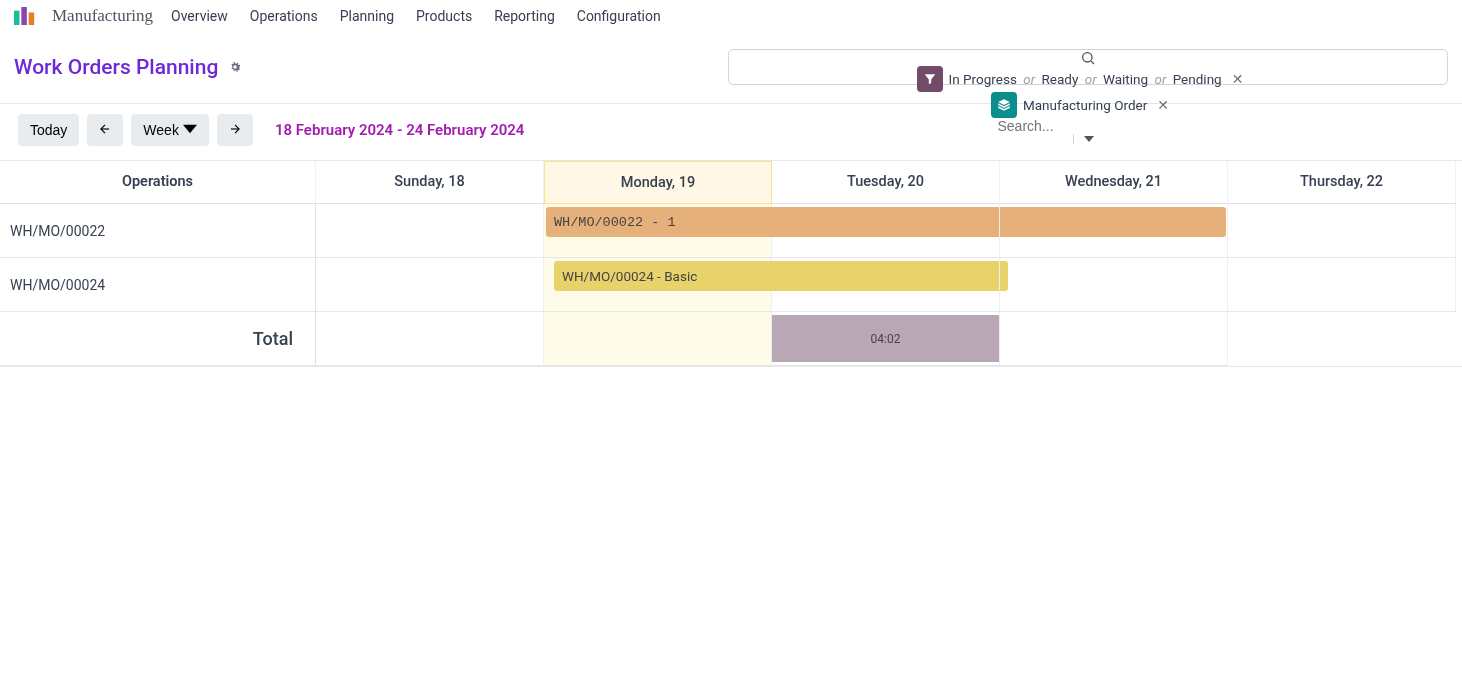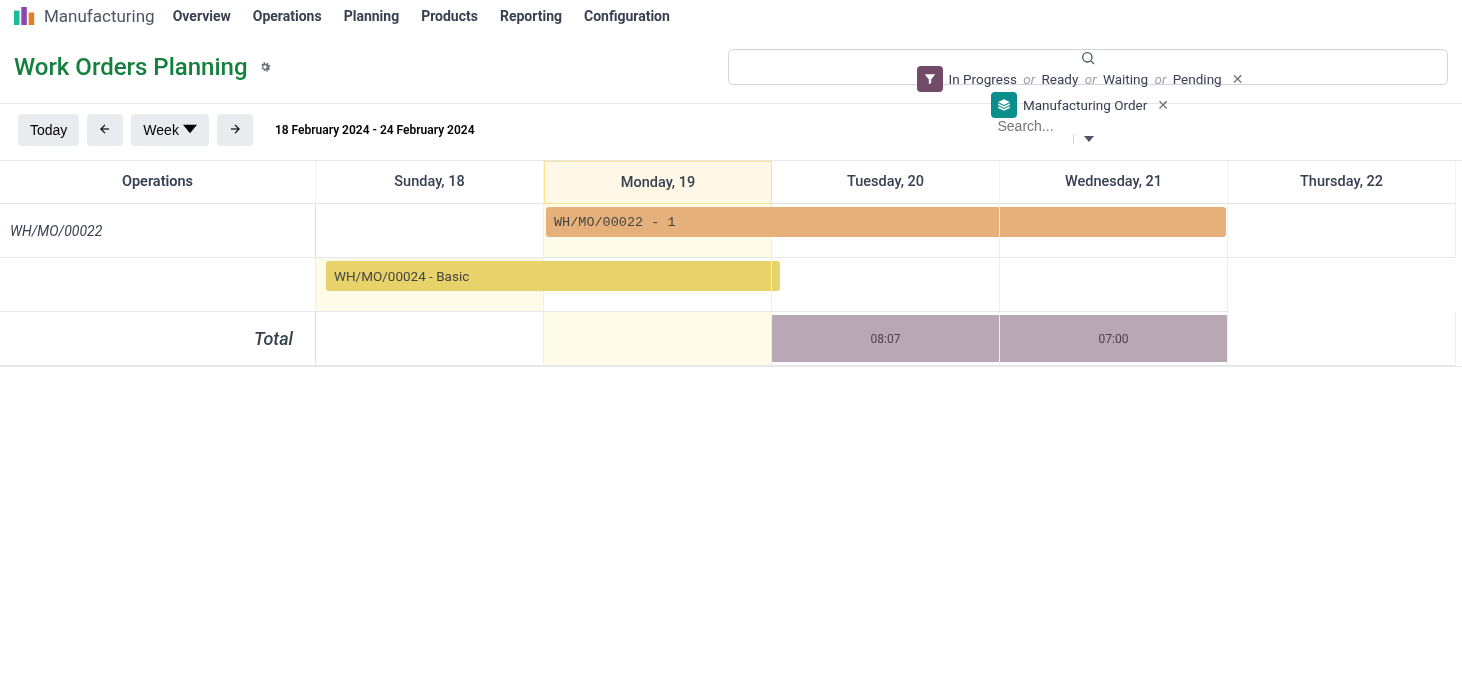--- a/index.html
+++ b/index.html
@@ -1,55 +1,55 @@
 <!DOCTYPE html>
 <html><head>
 <meta charset="utf-8">
 <style>
   * { box-sizing: border-box; margin: 0; padding: 0; }
   html, body { font-family: -apple-system, BlinkMacSystemFont, "Segoe UI", Roboto, "Helvetica Neue", Arial, sans-serif; font-size: 14px; color: #374151; background:#fff; }
   
   .topnav { display:flex; align-items:center; gap:18px; padding:6px 14px; border-bottom:1px solid transparent; }
-  .brand { display:flex; align-items:center; gap:8px; }
+  .brand { display:flex; align-items:center; gap:16px;font-family:Liberation Serif, serif; }
   .brand-name { font-size:17px; color:#4b5563; }
   .logo { width:22px; height:18px; }
   .nav-links { display:flex; gap:22px; }
-  .nav-link { color:#374151; font-size:14px; cursor:pointer;font-weight:bold; }
+  .nav-link { color:#374151; font-size:14px; cursor:pointer; }
   
   .subbar { display:flex; align-items:center; justify-content:space-between; padding:16px 14px 18px 14px; border-bottom:1px solid #e5e7eb; }
   .page-title-wrap { display:flex; align-items:center; gap:10px; }
-  .page-title { font-size:24px; color:#15803d; font-weight:500; }
+  .page-title { font-size:21px; color:#6d28d9; font-weight:500; }
   .gear { width:14px; height:14px; color:#6b7280; cursor:pointer; }
   .searchbar { display:flex; align-items:center; border:1px solid #d1d5db; border-radius:5px; height:36px; min-width:720px; background:#fff;flex-direction:column; }
   .searchbar .mag { width:34px; display:flex; align-items:center; justify-content:center; color:#4b5563; }
   .mag svg { width:16px; height:16px; }
   .chip { display:flex; align-items:center; gap:6px; height:26px; padding-right:4px; margin-right:8px; }
   .chip-icon { width:26px; height:26px; border-radius:4px; display:flex; align-items:center; justify-content:center; color:#fff; }
   .chip-icon svg { width:14px; height:14px; }
   .chip-icon.purple { background:#714b67; }
   .chip-icon.teal { background:#0b8f8c; }
   .chip-text { font-size:13.5px; color:#374151; white-space:nowrap; }
   .chip-text .or { color:#9ca3af; font-style:italic; margin:0 3px; }
   .chip-x { color:#6b7280; cursor:pointer; padding:0 4px; font-size:14px; }
   .search-input { border:none; outline:none; flex:1; font-size:14px; padding:0 6px; min-width:100px; }
   .search-caret { width:30px; height:36px; border-left:1px solid #d1d5db; display:flex; align-items:center; justify-content:center; color:#4b5563; cursor:pointer; }
   .caret-down svg { width:10px; height:10px; }
   
   .toolbar { display:flex; align-items:center; gap:8px; padding:10px 14px 14px 18px; }
   .btn { background:#e9ecef; border:none; border-radius:4px; height:32px; padding:0 12px; font-size:14px; color:#000000; cursor:pointer; display:flex; align-items:center; gap:4px; }
   .btn.icon-only { width:36px; padding:0; justify-content:center; }
   .btn svg { width:14px; height:14px; }
-  .date-range { font-size:12px; font-weight:600; color:#000000; margin-left:14px; }
+  .date-range { font-size:15px; font-weight:600; color:#a21caf; margin-left:14px; }
   
   .gantt { border-top:1px solid #e5e7eb; border-bottom:1px solid #e5e7eb; overflow:hidden; }
   .gantt-row { display:grid; grid-template-columns: 316px 228px 228px 228px 228px 228px; }
   .gantt-head .cell { font-weight:500; font-size:14.5px; text-align:center; padding:12px 0; border-bottom:1px solid #dee2e6; border-right:1px solid #f1f3f5; background:#fff; }
   .gantt-head .ops { font-weight:600; text-align:center; }
   .gantt-head .today-col { background:#fff8e6; border:1px solid #f1c40f66; }
-  .side-cell { padding:16px 10px; border-right:1px solid #dee2e6; border-bottom:1px solid #e5e7eb; font-size:14px; display:flex; align-items:center;font-style:italic; }
+  .side-cell { padding:16px 10px; border-right:1px solid #dee2e6; border-bottom:1px solid #e5e7eb; font-size:14px; display:flex; align-items:center; }
   .total-side { justify-content:flex-end; padding-right:22px; font-size:18px; font-weight:500; }
   .cell { border-right:1px solid #eceff1; border-bottom:1px solid #e5e7eb; position:relative; height:54px; }
   .cell.highlight { background:#fffbe9; }
   .bar { position:absolute; top:3px; height:30px; border-radius:3px; display:flex; align-items:center; padding:0 8px; font-size:13.5px; color:#444; overflow:hidden; white-space:nowrap; }
   .bar.orange { background:#e6b07a; }
   .bar.yellow { background:#e8d36a; }
   .totbar { position:absolute; top:3px; bottom:3px; left:0; right:0; background:#b9a7b5; display:flex; align-items:center; justify-content:center; font-size:12px; color:#4b3f49; }
 </style>
 </head>
 <body>
@@ -176,35 +176,33 @@
     <div class="cell"></div>
     <div class="cell highlight">
       <div class="bar orange" style="left:2px; width:680px;font-family:Liberation Mono, monospace;">WH/MO/00022 - 1</div>
     </div>
     <div class="cell"></div>
     <div class="cell"></div>
     <div class="cell"></div>
   </div>
 
   <div class="gantt-row">
+    <div class="side-cell">WH/MO/00024</div>
     <div class="cell"></div>
     <div class="cell highlight">
       <div class="bar yellow" style="left:10px; width:454px;">WH/MO/00024 - Basic</div>
     </div>
     <div class="cell"></div>
     <div class="cell"></div>
     <div class="cell"></div>
   </div>
 
   <div class="gantt-row">
     <div class="side-cell total-side">Total</div>
     <div class="cell"></div>
     <div class="cell highlight"></div>
     <div class="cell">
-      <div class="totbar">08:07</div>
-    </div>
-    <div class="cell">
-      <div class="totbar">07:00</div>
+      <div class="totbar">04:02</div>
     </div>
     <div class="cell"></div>
   </div>
 
 </div>
 
 </body></html>

